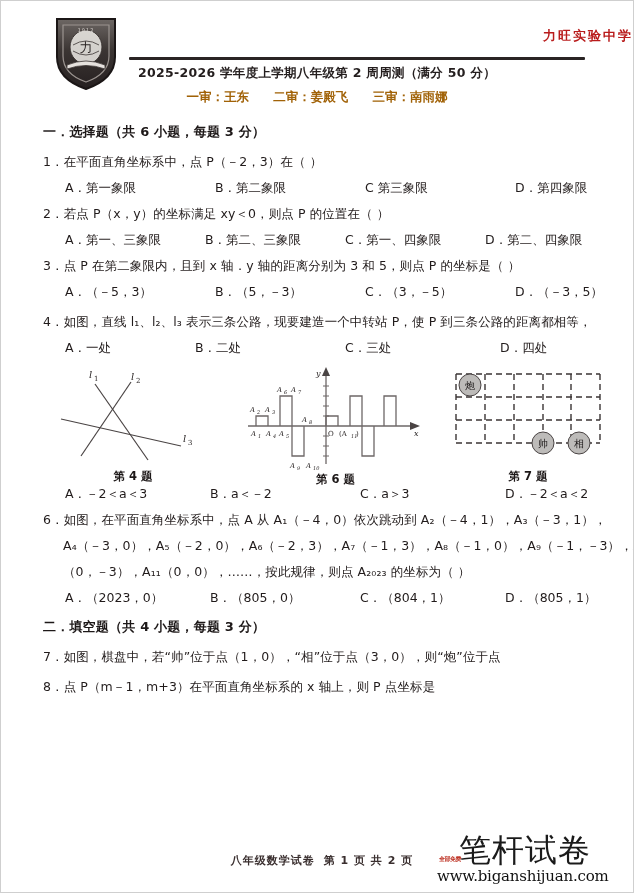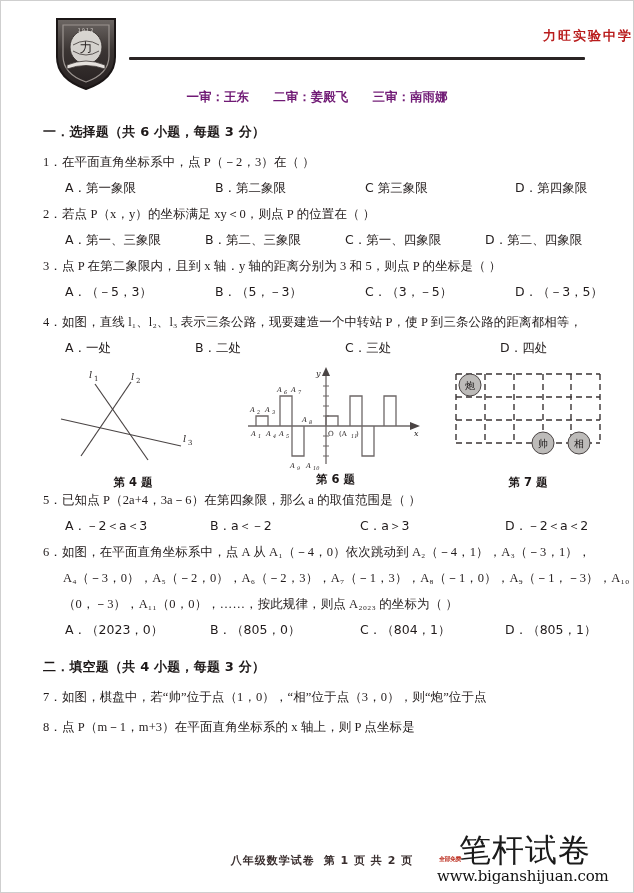--- a/index.html
+++ b/index.html
@@ -65,21 +65,21 @@
     color: #241e1e;
   }
   .review-line {
     position: absolute;
     left: 0;
     right: 0;
     top: 88px;
     text-align: center;
     font-size: 12.5px;
     font-weight: bold;
-    color: #701a75;
+    color: #a16207;
   }
   .review-line .rv { margin: 0 10px; }
 
   
   .sheet {
     position: absolute;
     left: 42px;
     right: 30px;
     top: 112px;
   }
@@ -89,21 +89,20 @@
     margin: 10px 0 9px 0;
     letter-spacing: 0.2px;
     color: #1d1818;
   }
   .q {
     font-size: 12.5px;
     line-height: 24px;
     margin: 0 0 2px 0;
     letter-spacing: 0.1px;
     white-space: nowrap;
-    font-family: Liberation Serif, serif;
   }
   .q-cont {
     padding-left: 20px;
   }
   .opts {
     display: block;
     font-size: 12.5px;
     line-height: 24px;
     padding-left: 22px;
     margin-bottom: 2px;
@@ -115,21 +114,21 @@
   .figrow {
     position: relative;
     height: 118px;
     margin-top: 4px;
   }
   .figbox { position: absolute; top: 0; }
   .figcap {
     text-align: center;
     font-size: 11.5px;
     font-weight: bold;
-    margin-top: 7px;
+    margin-top: 1px;
     color: #1d1818;
   }
 
   
   .footer-line {
     position: absolute;
     left: 0;
     right: 0;
     bottom: 24px;
     text-align: center;
@@ -196,20 +195,21 @@
         <path d="M20 30 Q33 22 46 30" fill="none" stroke="#3b3533" stroke-width="0.8"></path>
         <path d="M20 36 Q33 44 46 36" fill="none" stroke="#3b3533" stroke-width="0.8"></path>
         <text x="33" y="37" font-size="13" fill="#2a2424" text-anchor="middle" font-family="DejaVu Serif, serif">力</text>
         <path d="M14 50 Q33 42 52 50 L52 54 Q33 47 14 54 Z" fill="#e6e2de" stroke="#3b3533" stroke-width="0.8"></path>
         <text x="33" y="17" font-size="5" fill="#d9d4d0" text-anchor="middle" letter-spacing="1">1912</text>
       </svg>
     </div>
 
     <div class="school-name">力旺实验中学</div>
     <div class="header-rule"></div>
+    <div class="exam-line">2025-2026 学年度上学期八年级第 2 周周测（满分 50 分）</div>
     <div class="review-line">
       <span class="rv">一审：王东</span>
       <span class="rv">二审：姜殿飞</span>
       <span class="rv">三审：南雨娜</span>
     </div>
   </div>
 
   <div class="sheet">
 
     <div class="section-title">一．选择题（共 6 小题，每题 3 分）</div>
@@ -338,37 +338,34 @@
             <circle cx="95" cy="79" r="11" fill="#bdbbb9" stroke="#4a4444" stroke-width="1"></circle>
             <text x="95" y="83" font-size="10" text-anchor="middle" fill="#1e1a1a" font-family="DejaVu Sans, sans-serif">帅</text>
             <circle cx="131" cy="79" r="11" fill="#bdbbb9" stroke="#4a4444" stroke-width="1"></circle>
             <text x="131" y="83" font-size="10" text-anchor="middle" fill="#1e1a1a" font-family="DejaVu Sans, sans-serif">相</text>
           </g>
         </svg>
         <div class="figcap">第 7 题</div>
       </div>
     </div>
 
-    <div class="q" style="margin-top:6px">
-      <span>5．</span><span>已知点 P（2a+4，3a－6）在第四象限，那么 a 的取值范围是（        ）</span>
-    </div>
     <div class="opts">
       <span class="opt" style="width:145px">A．－2＜a＜3</span><span class="opt" style="width:150px">B．a＜－2</span><span class="opt" style="width:145px">C．a＞3</span><span class="opt">D．－2＜a＜2</span>
     </div>
 
     <div class="q">
       <span>6．</span><span>如图，在平面直角坐标系中，点 A 从 A₁（－4，0）依次跳动到 A₂（－4，1），A₃（－3，1），</span>
     </div>
     <div class="q q-cont">A₄（－3，0），A₅（－2，0），A₆（－2，3），A₇（－1，3），A₈（－1，0），A₉（－1，－3），A₁₀</div>
     <div class="q q-cont">（0，－3），A₁₁（0，0），……，按此规律，则点 A₂₀₂₃ 的坐标为（        ）</div>
     <div class="opts">
       <span class="opt" style="width:145px">A．（2023，0）</span><span class="opt" style="width:150px">B．（805，0）</span><span class="opt" style="width:145px">C．（804，1）</span><span class="opt">D．（805，1）</span>
     </div>
 
-    <div class="section-title" style="margin-top:16px">二．填空题（共 4 小题，每题 3 分）</div>
+    <div class="section-title" style="margin-top:8px">二．填空题（共 4 小题，每题 3 分）</div>
 
     <div class="q">
       <span>7．</span><span>如图，棋盘中，若“帅”位于点（1，0），“相”位于点（3，0），则“炮”位于点</span>
     </div>
 
     <div class="q" style="margin-top:6px">
       <span>8．</span><span>点 P（m－1，m+3）在平面直角坐标系的 x 轴上，则 P 点坐标是</span>
     </div>
   </div>
 

